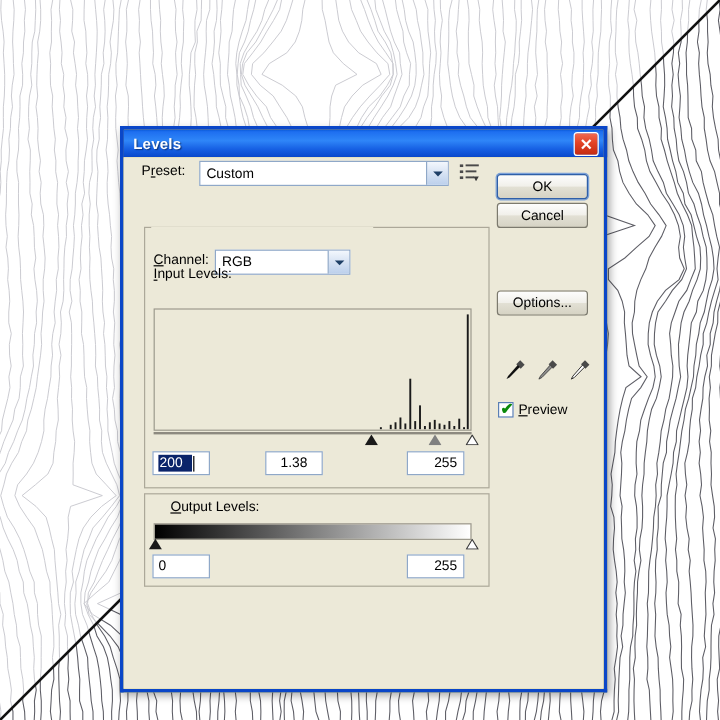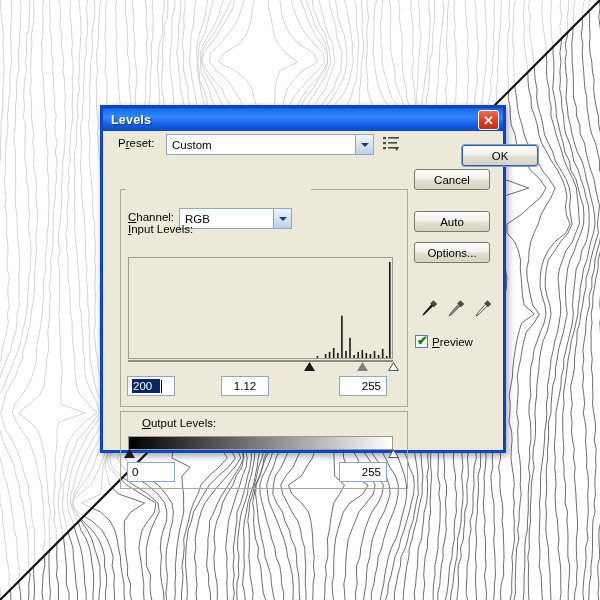--- a/index.html
+++ b/index.html
@@ -42,21 +42,21 @@
     inset: 0;
     pointer-events: none;
   }
 
   
   #levels-dialog {
     position: absolute;
     left: 100px;
     top: 105px;
     width: 406px;
-    height: 348px;
+    height: 472px;
     background: #fde047;
     border: 3px solid #0a46c8;
     border-top: none;
     box-sizing: border-box;
     box-shadow: 2px 3px 7px rgba(0,0,0,0.35);
   }
 
   .titlebar {
     height: 26px;
     background: linear-gradient(to bottom,
@@ -328,21 +328,20 @@
     font-size: 11.5px;
     color: #000;
     display: flex;
     align-items: center;
     justify-content: center;
     cursor: pointer;
   }
   .btn.default {
     border: 1px solid #2f5fa8;
     box-shadow: 0 0 0 1px #7aa0d8;
-    margin-left: 48px;
   }
   #ok-button      { left: 311px; top: 14px; }
   #cancel-button  { left: 311px; top: 38px; }
   #auto-button    { left: 311px; top: 80px; }
   #options-button { left: 311px; top: 111px; }
 
   
   .eyedroppers {
     position: absolute;
     left: 317px;
@@ -647,21 +646,21 @@
       </svg>
       <svg class="slider-handle" id="in-white-handle" style="left:285px;" viewBox="0 0 11 9">
         <path d="M5.5 0.6 L10.4 8.6 L0.6 8.6 Z" fill="#ffffff" stroke="#3a3a3a" stroke-width="0.9"></path>
       </svg>
 
       <div class="numfield" id="in-black-field">
         <span class="sel">200</span>
           <span class="caret"></span>
       </div>
       <div class="numfield" id="in-gamma-field">
-        <span>1.12</span>
+        <span>1.38</span>
       </div>
       <div class="numfield" id="in-white-field">
         <span>255</span>
       </div>
 
       <div class="groupbox-out"></div>
       <span class="lbl" id="output-levels-label"><u>O</u>utput Levels:</span>
 
       <div class="out-gradient"></div>
 
@@ -677,23 +676,20 @@
       </div>
       <div class="numfield" id="out-white-field">
         <span>255</span>
       </div>
 
       <div class="btn default" id="ok-button">
         <span>OK</span>
       </div>
       <div class="btn" id="cancel-button">
         <span>Cancel</span>
-      </div>
-      <div class="btn" id="auto-button">
-        <span>Auto</span>
       </div>
       <div class="btn" id="options-button">
         <span>Options...</span>
       </div>
 
       <div class="eyedroppers">
         <svg class="eyedropper" viewBox="0 0 19 20">
           <path d="M13.5 2.2 L17.2 5.9 L13.9 9.2 L10.2 5.5 Z" fill="#4a4a4a"></path>
           <path d="M11.5 6.2 L13.2 7.9 L4.6 16.6 L2.1 17.9 L3.4 15.4 Z" fill="#111111"></path>
         </svg>

